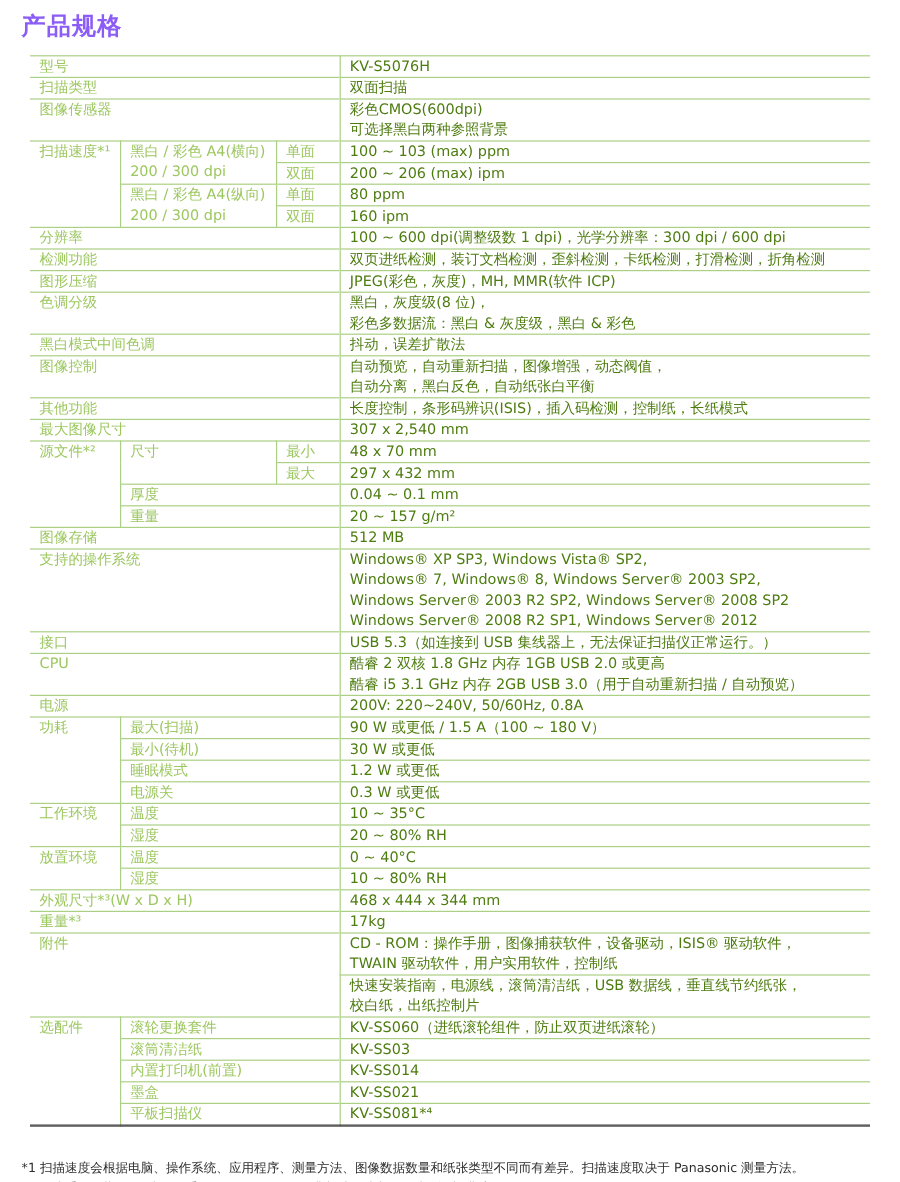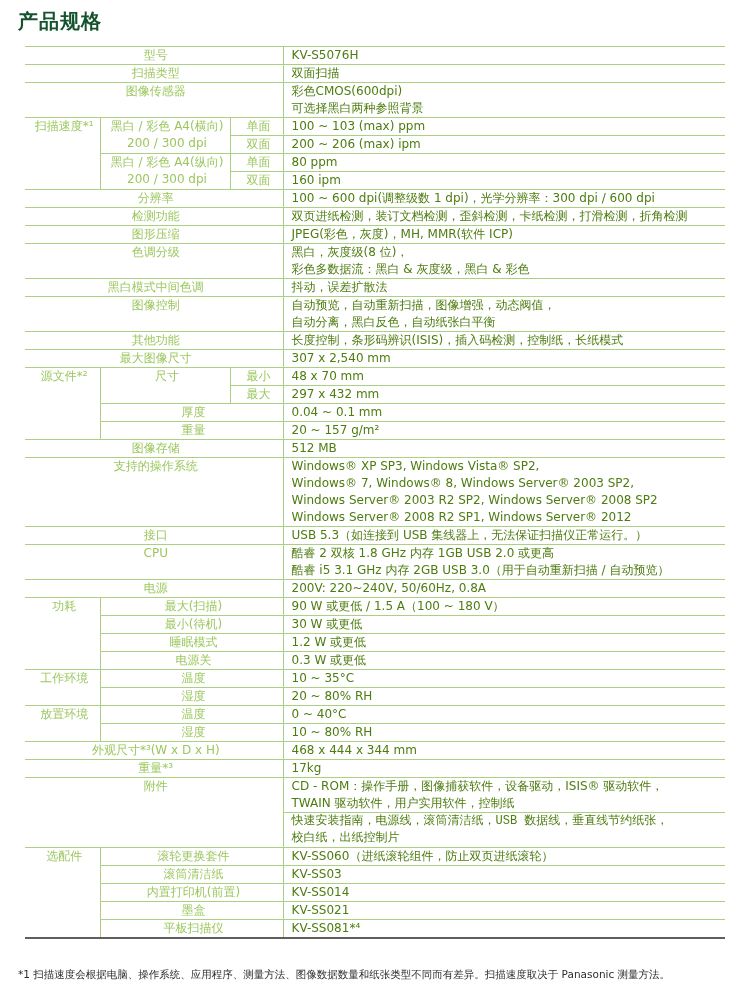--- a/index.html
+++ b/index.html
@@ -9,21 +9,21 @@
     width: 750px;
     font-family: "DejaVu Sans", "Liberation Sans", sans-serif;
   }
   .page {
     width: 750px;
     height: 985px;
     overflow: hidden;
     background: #ffffff;
   }
   .page-title {
-    color: #14532d;
+    color: #8b5cf6;
     font-size: 20px;
     font-weight: bold;
     margin: 8px 0 11px 18px;
     letter-spacing: 1px;
   }
   table.spec {
     border-collapse: collapse;
     table-layout: fixed;
     width: 700px;
     margin-left: 25px;
@@ -35,28 +35,26 @@
     padding: 0 4px 0 8px;
     vertical-align: top;
     white-space: pre-line;
     border-top: 1px solid #abd083;
     word-break: break-all;
     overflow: hidden;
   }
   td.label, td.sub {
     color: #9cc75f;
     border-right: 1px solid #abd083;
-    text-align: center;
   }
   td.value {
     color: #4d7c0f;
   }
   td.dotted {
     border-top: 1px dotted #9b9b9b;
-    font-family: Liberation Mono, monospace;
   }
   .footnotes {
     margin: 28px 20px 0 18px;
     font-size: 10.5px;
     line-height: 15.5px;
     color: #2d2d2d;
   }
   .footnote { white-space: pre-line; }
 </style>
 </head>

